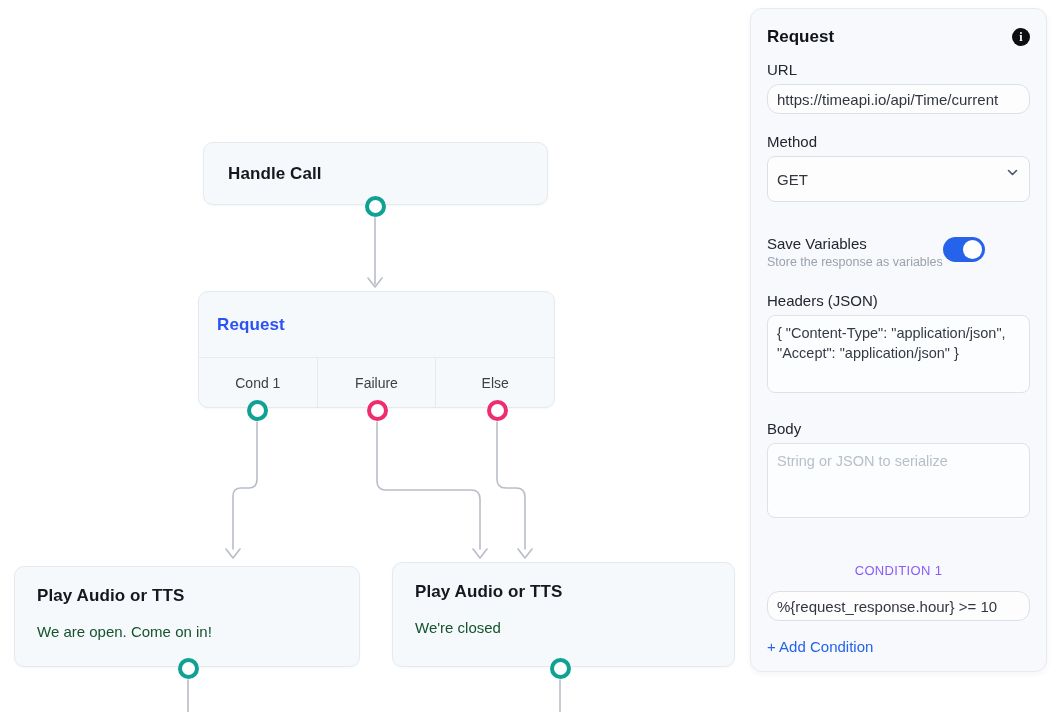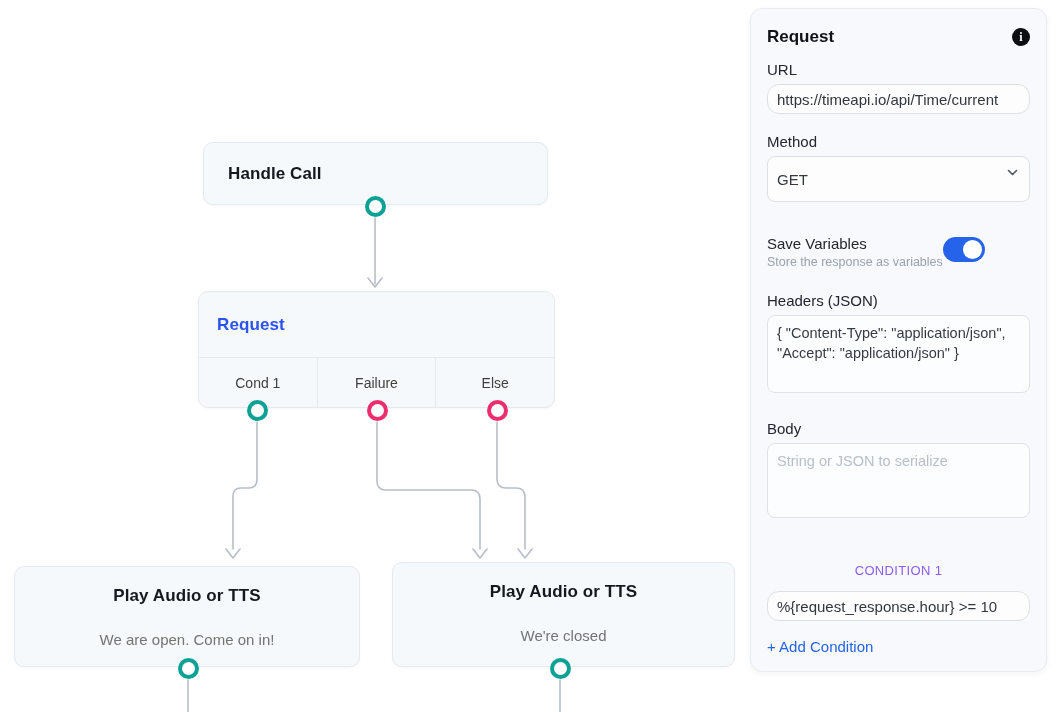--- a/index.html
+++ b/index.html
@@ -3,21 +3,21 @@
 <meta charset="utf-8">
 <style>
   * { box-sizing: border-box; margin: 0; padding: 0; }
   html, body { width: 1060px; height: 712px; overflow: hidden; }
   body {
     font-family: "Liberation Sans", sans-serif;
     background: #ffffff;
     position: relative;
     color: #1c2027;
   }
-  .canvas { position: absolute; inset: 0; text-align: center; }
+  .canvas { position: absolute; inset: 0; }
 
   
   #edges { position: absolute; left: 0; top: 0; width: 1060px; height: 712px; }
   #edges path {
     stroke: var(--edge, #b7bdc9);
     stroke-width: 1.6;
     fill: none;
     stroke-linecap: round;
     stroke-linejoin: round;
   }
@@ -42,21 +42,21 @@
   .ports-row { flex: 1; display: flex; }
   .port-col {
     flex: 1; display: flex; align-items: center; justify-content: center;
     font-size: 14px; color: #404040;
   }
   .port-col + .port-col { border-left: 1px solid var(--node_border, #e5eaef); }
 
   .play-node { padding: 19px 22px; }
   #node-play-open  { left: 14px;  top: 566px; width: 346px; height: 101px; }
   #node-play-closed{ left: 392px; top: 562px; width: 343px; height: 105px; }
-  .play-node .node-sub { font-size: 15px; color: #737373; margin-top: 25px; }
+  .play-node .node-sub { font-size: 15px; color: #14532d; margin-top: 17px; }
 
   
   .port {
     position: absolute; width: 21px; height: 21px; border-radius: 50%;
     background: #ffffff; border: 4px solid var(--teal, #0fa294); z-index: 5;
   }
   .port.pink { border-color: var(--pink, #ed2e6e); }
   .port.teal { border-color: var(--teal, #0fa294); }
 
   

